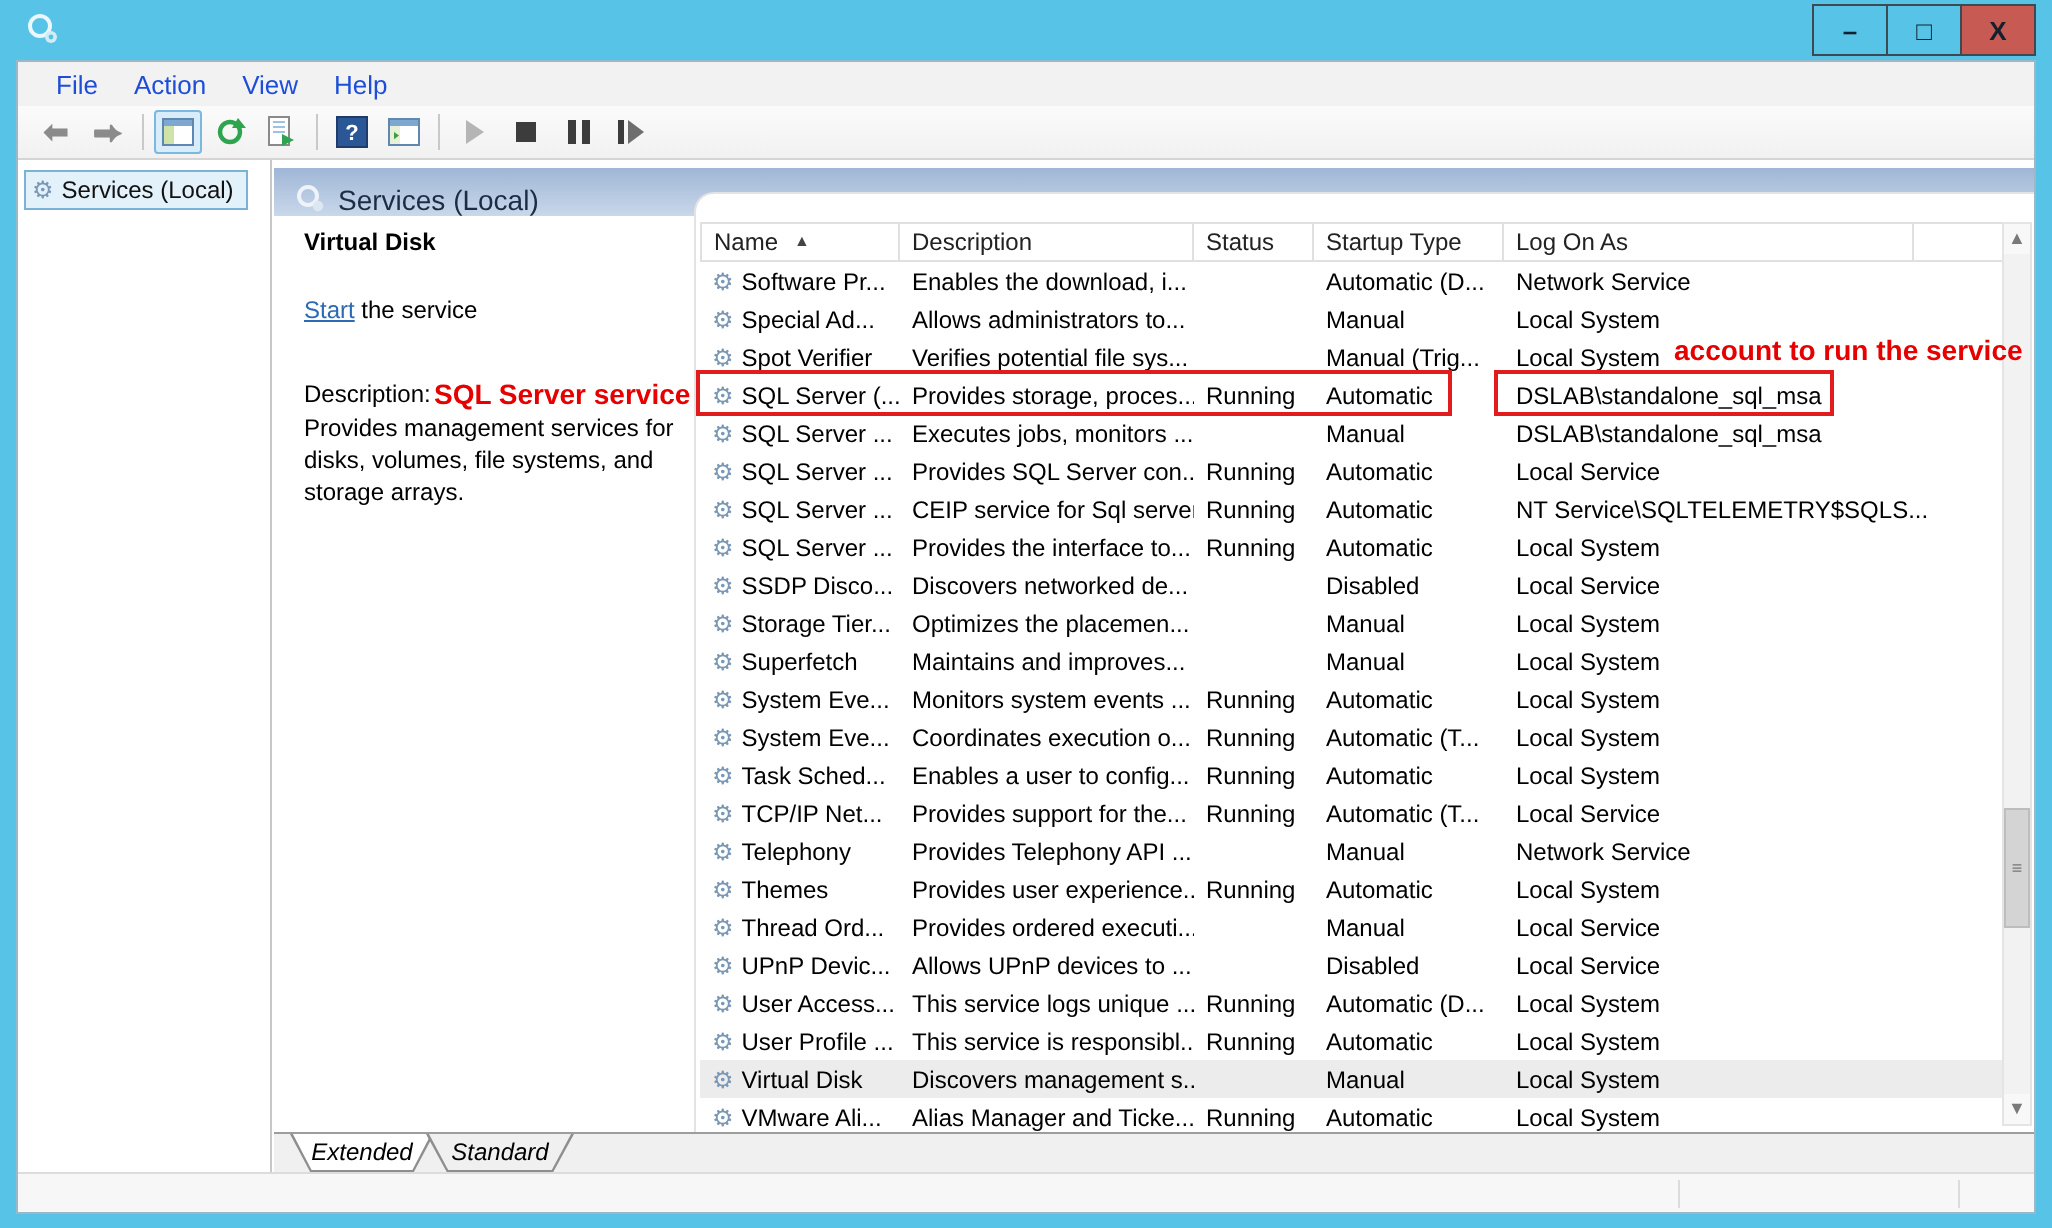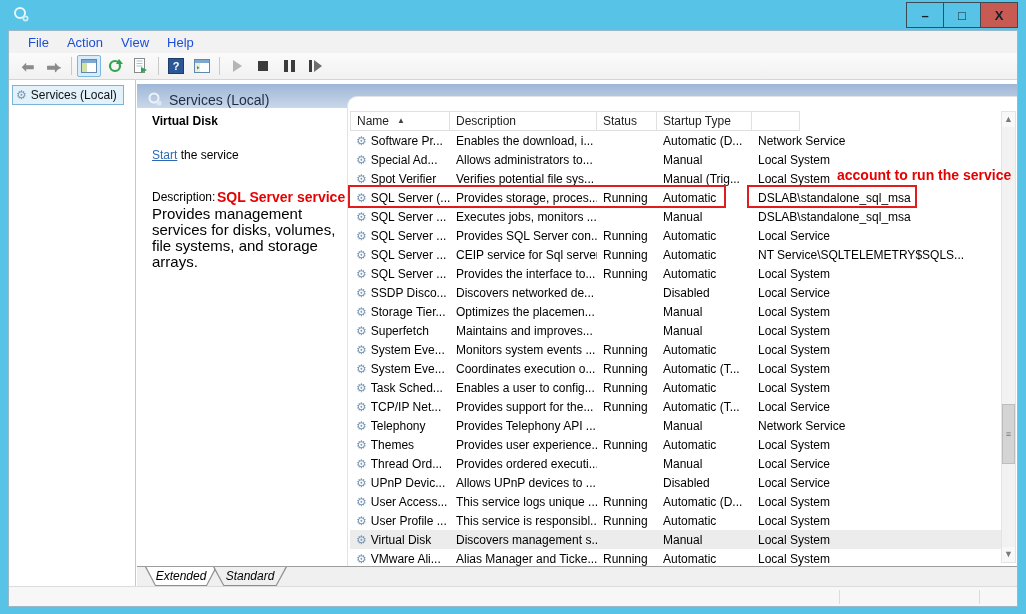--- a/index.html
+++ b/index.html
@@ -43,21 +43,21 @@
   #right-panel { position:absolute; left:128px; top:0; width:880px; height:506px; background:#fff; overflow:hidden; }
   #band { position:absolute; left:0; top:4px; width:880px; height:24px; background:linear-gradient(#9fb6d6,#c9d8ea); }
   #band-title { position:absolute; left:32px; top:8px; font-size:14px; color:#1c2c44; }
   #band-icon { position:absolute; left:10px; top:7px; width:17px; height:17px; }
 
   
   #info-service-name { position:absolute; left:15px; top:34px; font-size:12px; font-weight:bold; color:#000; }
   #info-action { position:absolute; left:15px; top:68px; font-size:12px; color:#000; }
   #info-action a { color:#2d6ab4; }
   #info-desc-label { position:absolute; left:15px; top:110px; font-size:12px; color:#000; }
-  #info-desc { position:absolute; left:15px; top:126px; width:196px; font-size:15px; line-height:16px; color:#000; }
+  #info-desc { position:absolute; left:15px; top:126px; width:196px; font-size:12px; line-height:16px; color:#000; }
 
   
   #table-panel { position:absolute; left:210px; top:16px; width:670px; height:470px; background:#fff; border-radius:10px 0 0 0; border-top:1px solid #e3e3e3; border-left:1px solid #e3e3e3; }
   #grid-header { position:absolute; left:2px; top:14px; height:20px; display:flex; }
   .hcell { position:relative; border:1px solid #e0e0e0; border-left:none; background:#fff; font-size:12px; color:#222; padding:2px 4px 0 6px; white-space:nowrap; overflow:hidden; }
   .hcell:first-child { border-left:1px solid #e0e0e0; }
   .col-name{width:100px;} .col-desc{width:147px;} .col-status{width:60px;} .col-startup{width:95px;} .col-logon{width:205px;} .col-fill{width:48px;}
   .sort-arrow { font-size:8px; color:#444; margin-left:8px; vertical-align:2px; }
 
   #grid-rows { position:absolute; left:2px; top:34px; width:655px; }
@@ -215,20 +215,21 @@
         </div>
         <div id="info-desc-label">Description:</div>
         <div id="info-desc">Provides management services for disks, volumes, file systems, and storage arrays.</div>
 
         <div id="table-panel">
           <div id="grid-header">
             <div class="hcell col-name"><span>Name</span><span class="sort-arrow">▲</span></div>
             <div class="hcell col-desc">Description</div>
             <div class="hcell col-status">Status</div>
             <div class="hcell col-startup">Startup Type</div>
+            <div class="hcell col-logon">Log On As</div>
             <div class="hcell col-fill"></div>
           </div>
           <div id="grid-rows">
               <div class="row">
     <div class="cell c-name">
                   <span class="gear-glyph">⚙</span>
                   <span>Software Pr...</span>
                 </div>
     <div class="cell c-desc">Enables the download, i...</div>
     <div class="cell c-status"></div>

